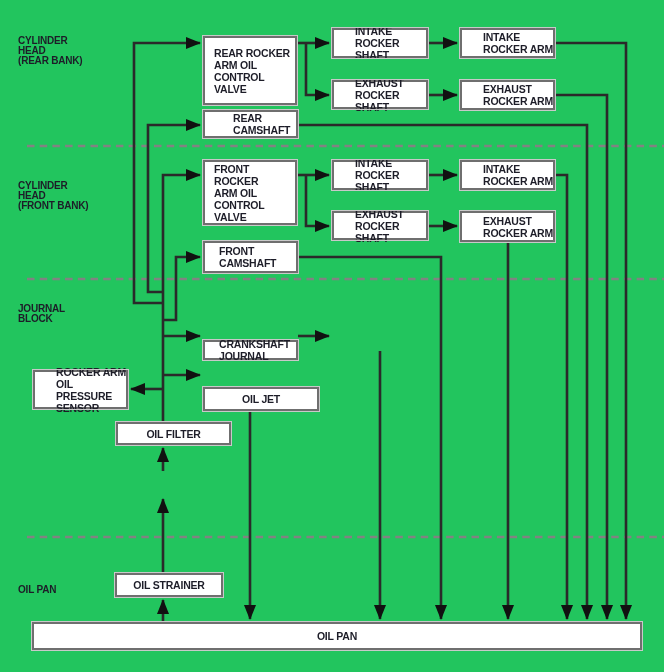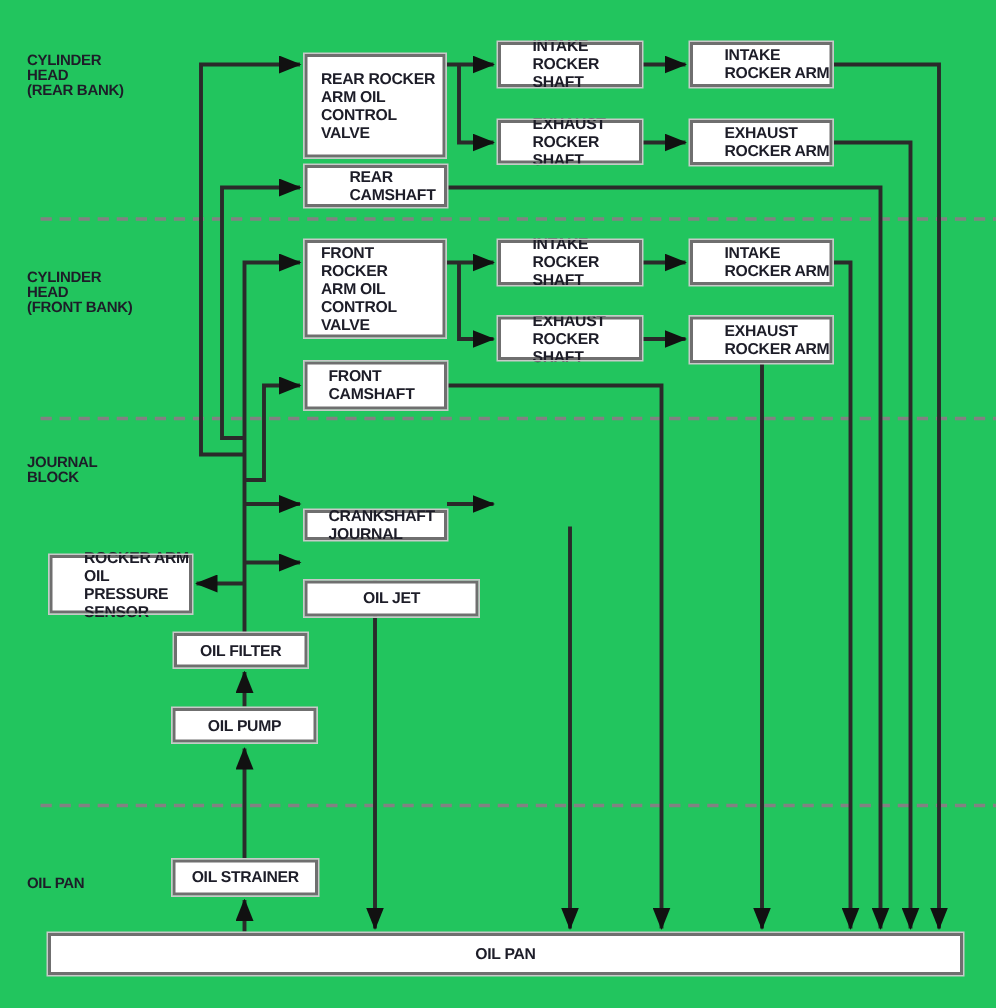--- a/index.html
+++ b/index.html
@@ -121,19 +121,18 @@
 ROCKER ARM</div>
   <div class="box pad14" style="left:203px;top:241px;width:95px;height:32px;">FRONT
 CAMSHAFT</div>
 
   <div class="box pad14" style="left:203px;top:320px;width:95px;height:20px;margin-top:20px;">CRANKSHAFT
 JOURNAL</div>
   <div class="box pad7" style="left:33px;top:370px;width:95px;height:39px;">ROCKER ARM
 OIL PRESSURE
 SENSOR</div>
   <div class="box center" style="left:203px;top:363px;width:116px;height:24px;margin-top:24px;">OIL JET</div>
-  <div class="box center" style="left:116px;top:422px;width:89px;height:23px;">OIL FILTER</div>
-  <div class="box center" style="left:115px;top:472px;width:96px;height:23px;">OIL PUMP</div>
+  <div class="box center" style="left:116px;top:422px;width:115px;height:23px;">OIL FILTER</div>
 
-  <div class="box center" style="left:115px;top:573px;width:97px;height:24px;">OIL STRAINER</div>
+  <div class="box center" style="left:115px;top:573px;width:108px;height:24px;">OIL STRAINER</div>
   <div class="box center" style="left:32px;top:622px;width:610px;height:28px;">OIL PAN</div>
 
 </div>
 
 </body></html>

